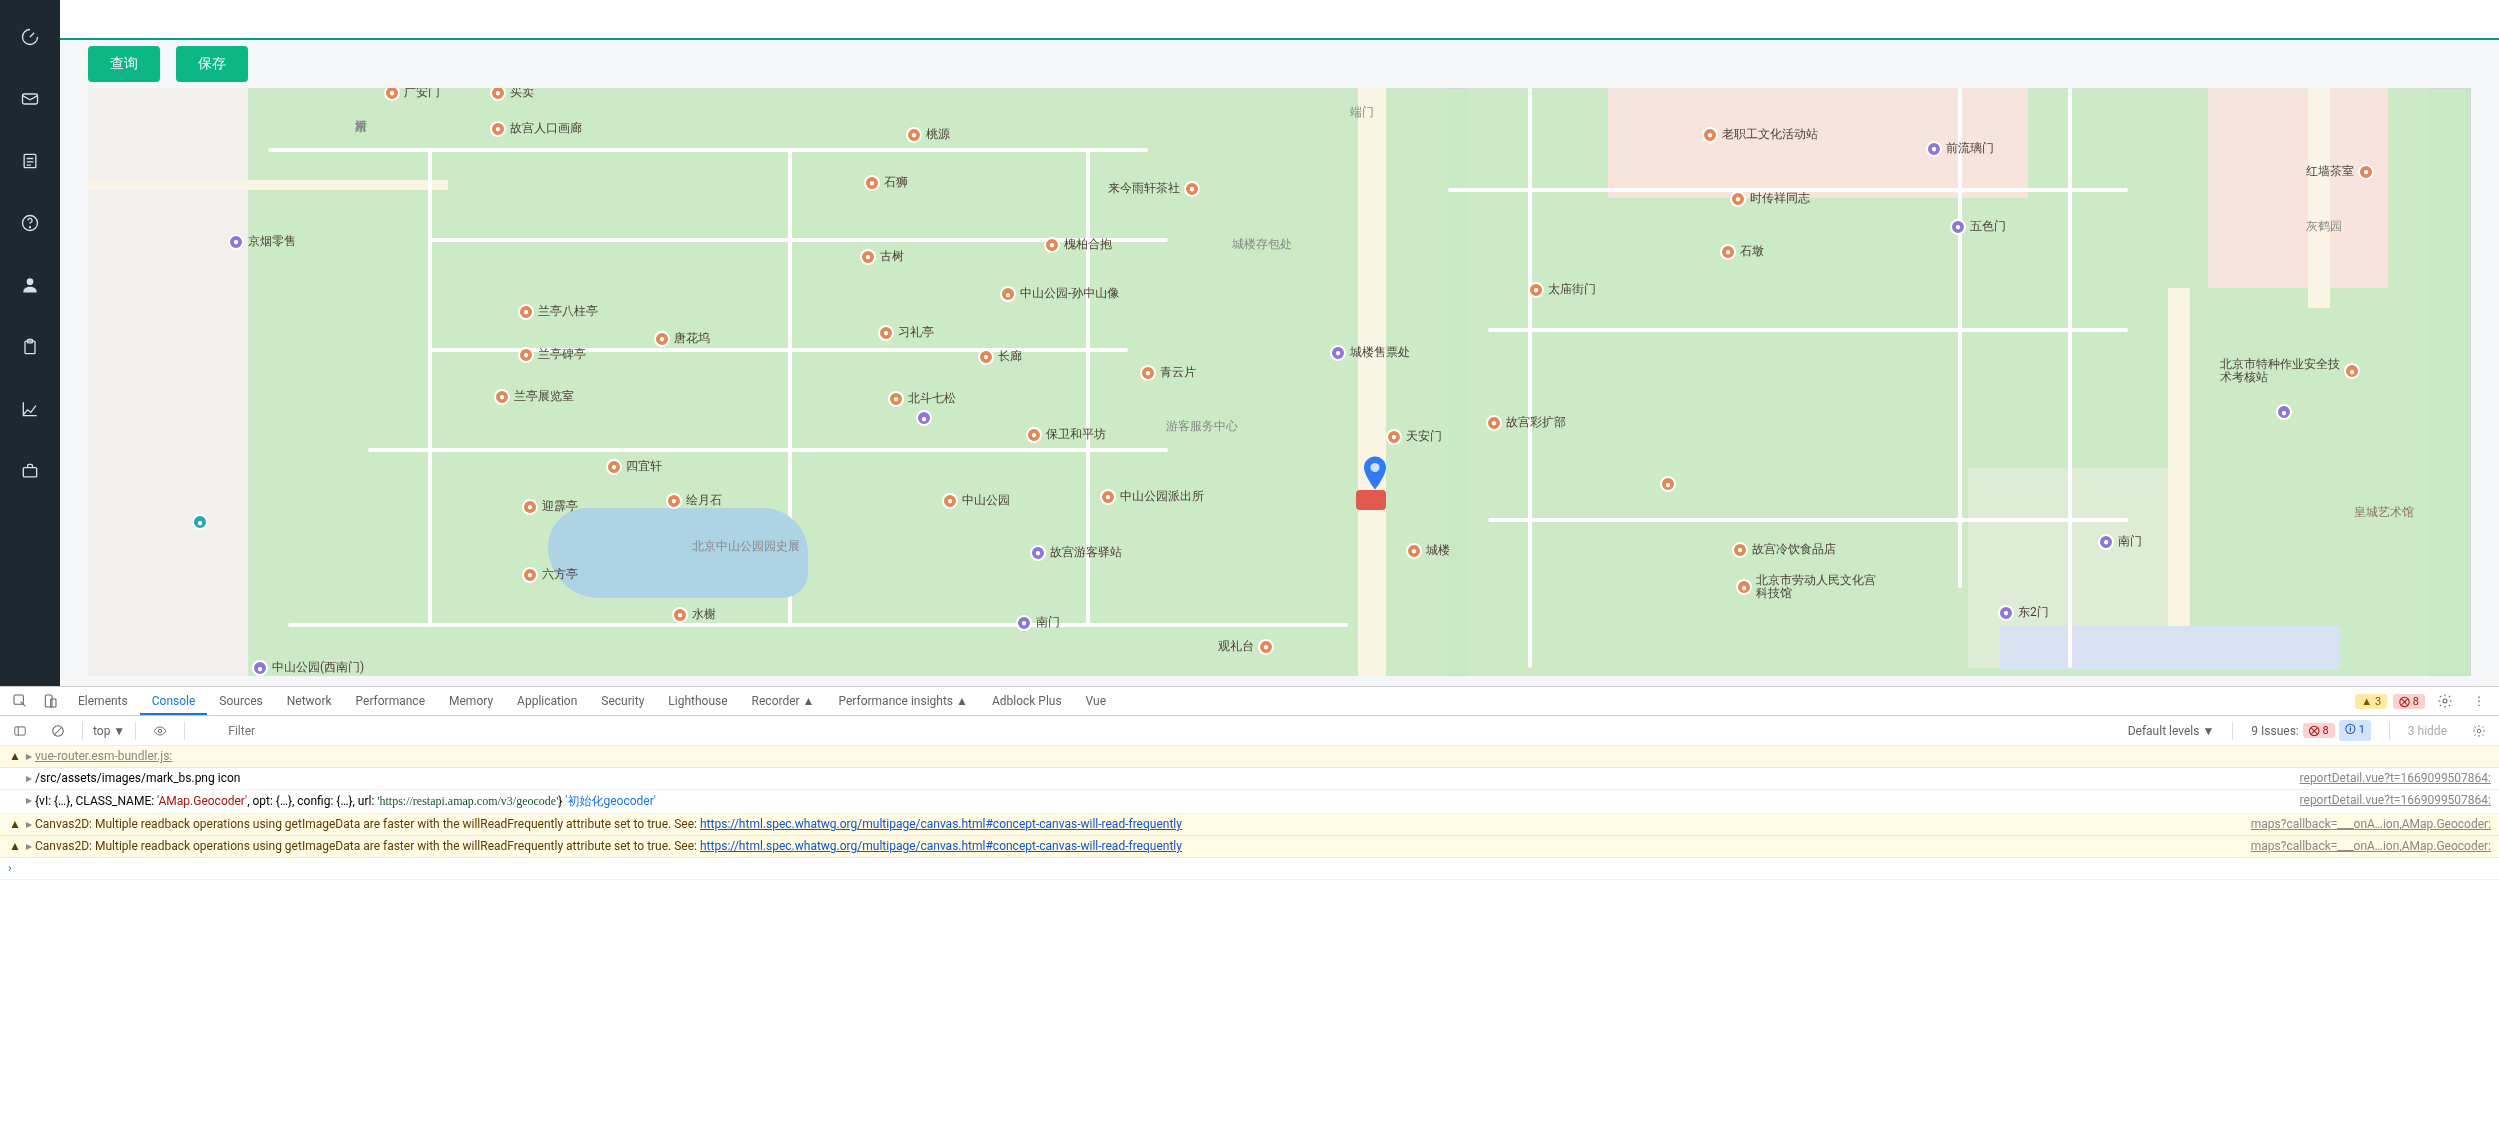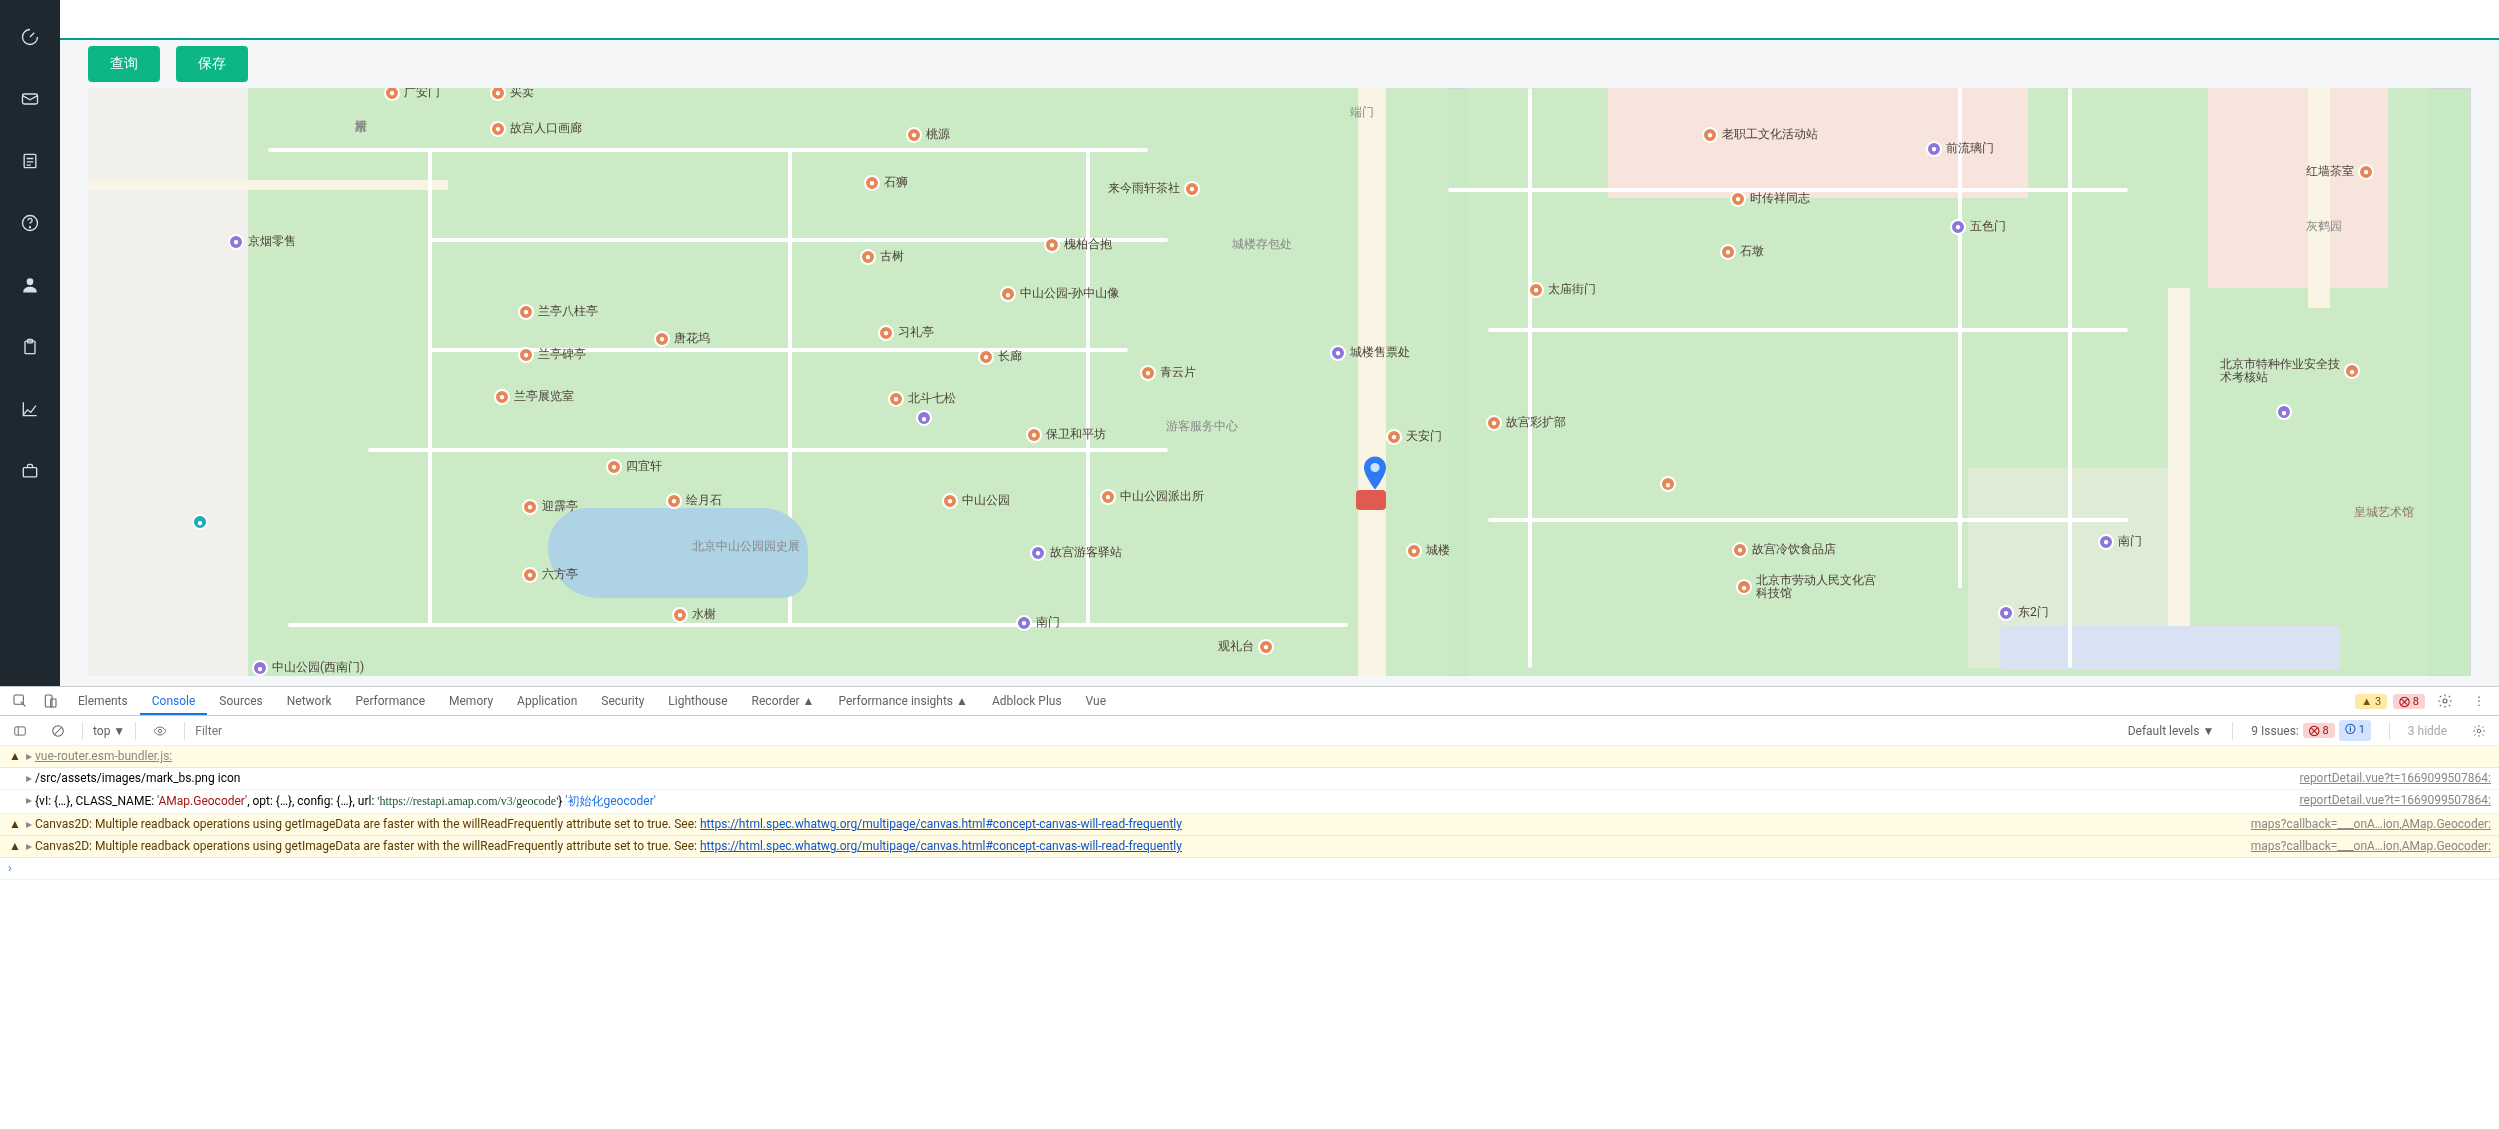--- a/index.html
+++ b/index.html
@@ -61,21 +61,21 @@
 .devtools { height: 443px; width: 2499px; display: flex; flex-direction: column; background: #fff; border-top: 1px solid #ccc; font-size: 12px; }
 .dt-tabbar { height: 29px; border-bottom: 1px solid #ccc; display: flex; align-items: center; padding: 0 6px; gap: 2px; }
 .dt-ib { width: 28px; height: 28px; display: flex; align-items: center; justify-content: center; color: #5f6368; cursor: pointer; }
 .dt-tab { padding: 7px 12px; color: #5f6368; cursor: pointer; white-space: nowrap; }
 .dt-tab.active { color: #1a73e8; border-bottom: 2px solid #1a73e8; padding-bottom: 5px; }
 .dt-right { margin-left: auto; display: flex; align-items: center; gap: 6px; }
 .dt-badge { font-size: 11px; padding: 1px 6px; border-radius: 3px; }
 .dt-badge-warn { background: #fee9a5; color: #7a5600; }
 .dt-badge-err { background: #fbd2d2; color: #a50e0e; }
 .dt-toolbar { height: 30px; border-bottom: 1px solid #eee; display: flex; align-items: center; padding: 0 6px; gap: 10px; color: #5f6368; }
-.dt-toolbar input.filter { width: 200px; border: none; outline: none; font-size: 12px; }
+.dt-toolbar input.filter { width: 200px; border: none; outline: none; font-size: 12px; margin-left: 33px; }
 .dt-sep { width: 1px; height: 18px; background: #ddd; }
 .dt-levels { margin-left: auto; display: flex; align-items: center; gap: 18px; }
 .dt-issues { display: flex; align-items: center; gap: 4px; justify-content: flex-end; }
 .dt-console { flex: 1; font-family: Menlo, Consolas, monospace; font-size: 12px; overflow: auto; }
 .dt-row { display: flex; align-items: flex-start; padding: 3px 8px; border-bottom: 1px solid #f0f0f0; min-height: 22px; }
 .dt-row.warn { background: #fffbe5; color: #5c3c00; border-bottom-color: #f2e8c2; }
 .dt-icon { width: 14px; display: inline-flex; justify-content: center; margin-right: 4px; }
 .dt-msg { flex: 1; white-space: pre; }
 .dt-src { color: #888; text-decoration: underline; cursor: pointer; }
 .tri { color: #888; margin-right: 3px; }

